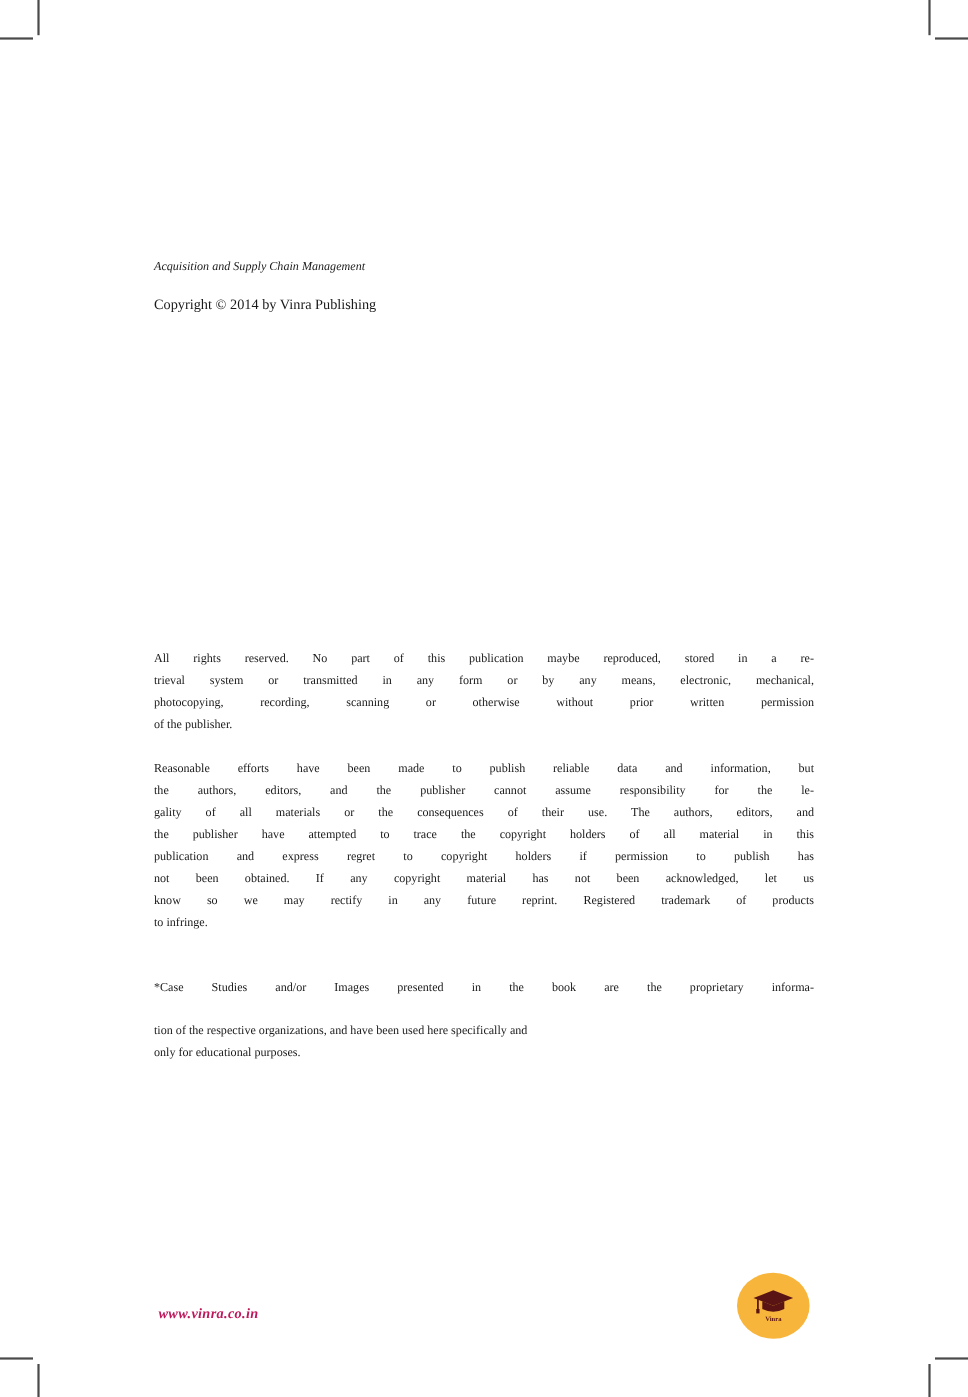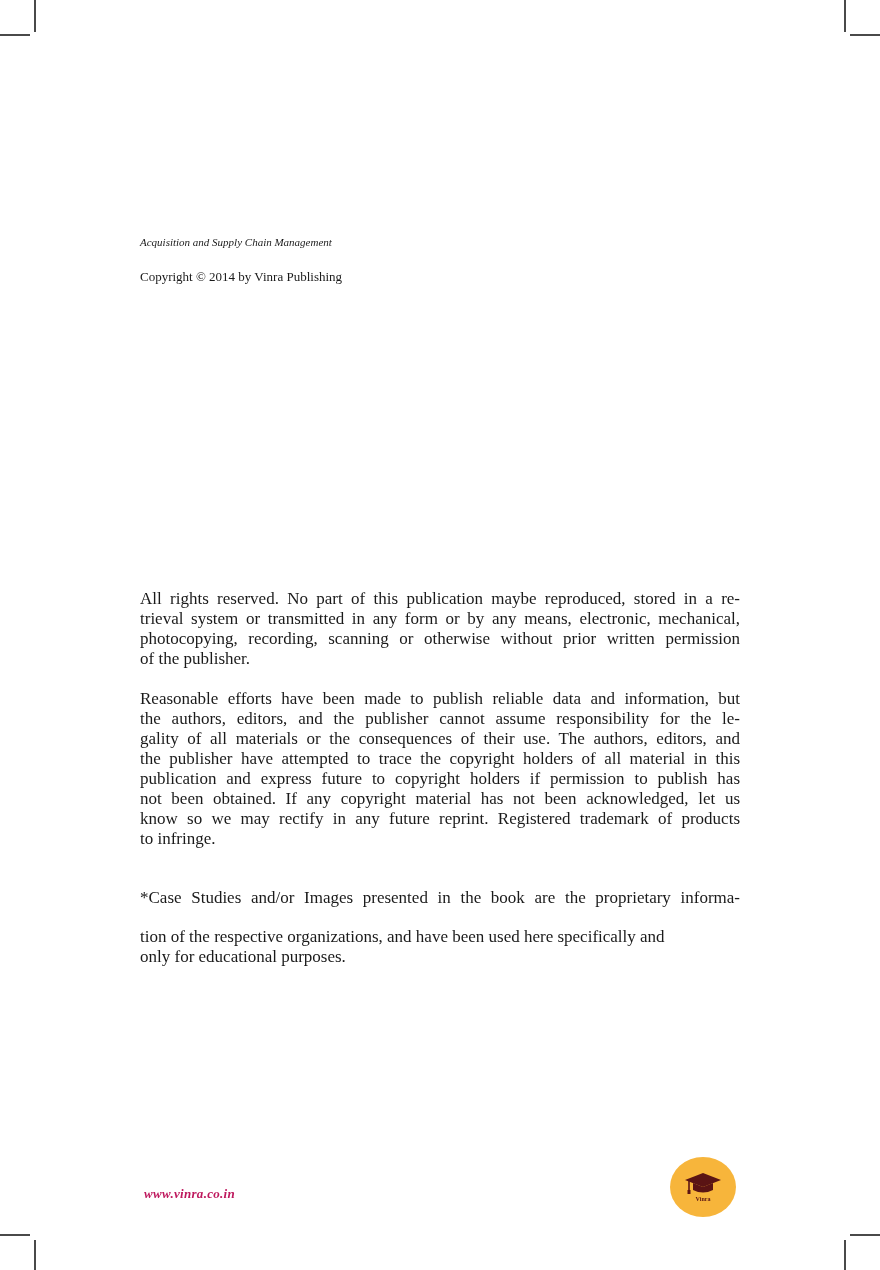--- a/index.html
+++ b/index.html
@@ -39,21 +39,21 @@
       font-family: "Liberation Serif", serif;
       font-size: 13px;
       line-height: 20px;
       white-space: nowrap;
     }
     .para {
       position: absolute;
       left: 140px;
       width: 600px;
       font-family: "Liberation Serif", serif;
-      font-size: 17px;
+      font-size: 11px;
       line-height: 20px;
       text-align: justify;
       margin: 0;
     }
     .para .ln {
       display: block;
       text-align: justify;
       text-align-last: justify;
       white-space: nowrap;
     }
@@ -109,21 +109,21 @@
   <span class="ln">trieval system or transmitted in any form or by any means, electronic, mechanical,</span>
   <span class="ln">photocopying, recording, scanning or otherwise without prior written permission</span>
   <span class="ln last">of the publisher.</span>
 </div>
 
 <div class="para" id="p2">
   <span class="ln">Reasonable efforts have been made to publish reliable data and information, but</span>
   <span class="ln">the authors, editors, and the publisher cannot assume responsibility for the le-</span>
   <span class="ln">gality of all materials or the consequences of their use. The authors, editors, and</span>
   <span class="ln">the publisher have attempted to trace the copyright holders of all material in this</span>
-  <span class="ln">publication and express future to copyright holders if permission to publish has</span>
+  <span class="ln">publication and express regret to copyright holders if permission to publish has</span>
   <span class="ln">not been obtained. If any copyright material has not been acknowledged, let us</span>
   <span class="ln">know so we may rectify in any future reprint. Registered trademark of products</span>
   <span class="ln last">to infringe.</span>
 </div>
 
 <div class="para" id="p3">
   <span class="ln">*Case Studies and/or Images presented in the book are the proprietary informa-</span>
   <span class="ln last second" style="width:564px;">tion of the respective organizations, and have been used here specifically and</span>
   <span class="ln last">only for educational purposes.</span>
 </div>

